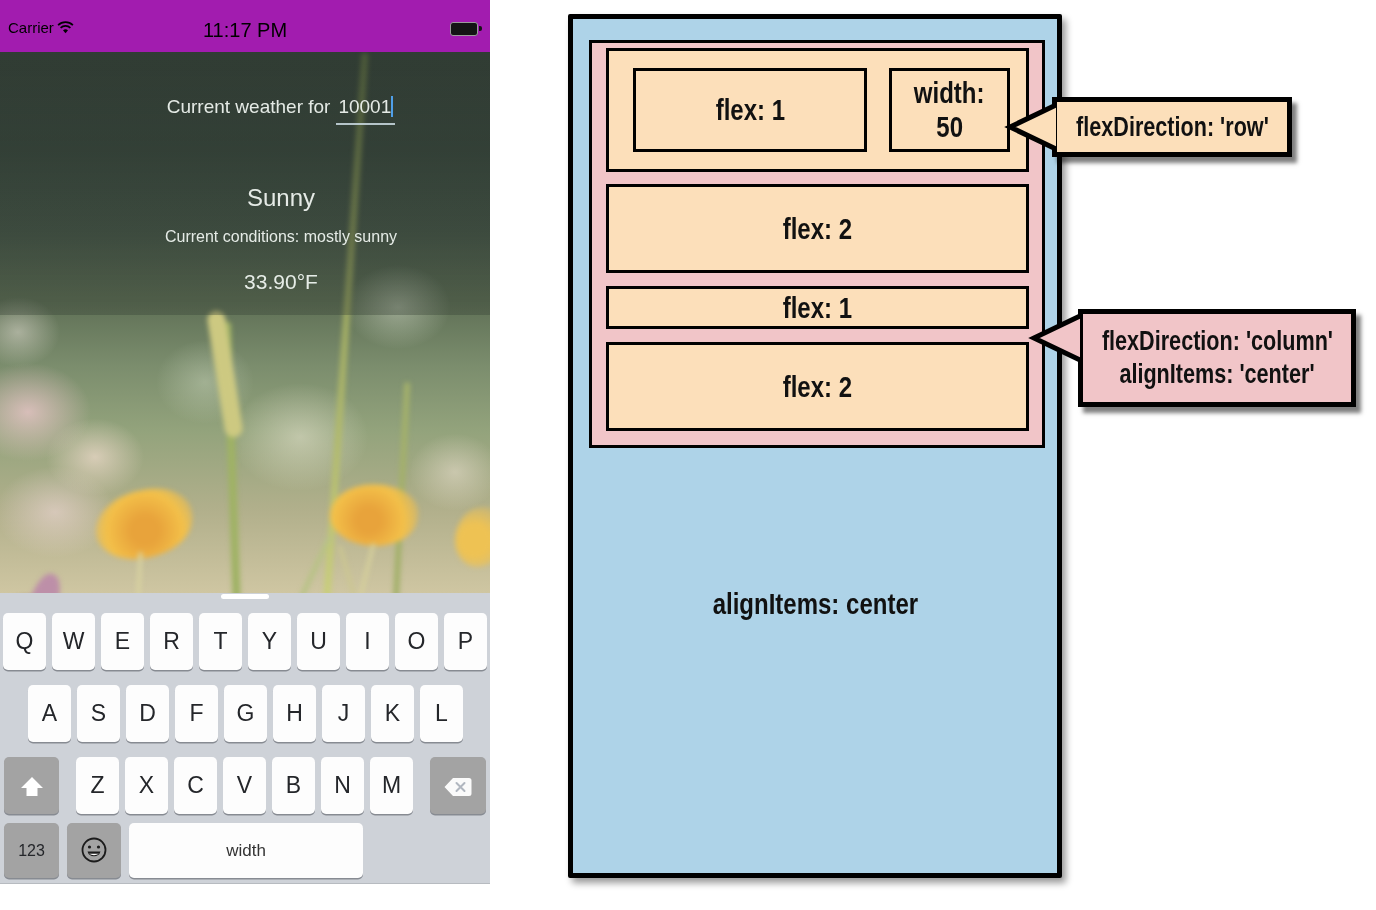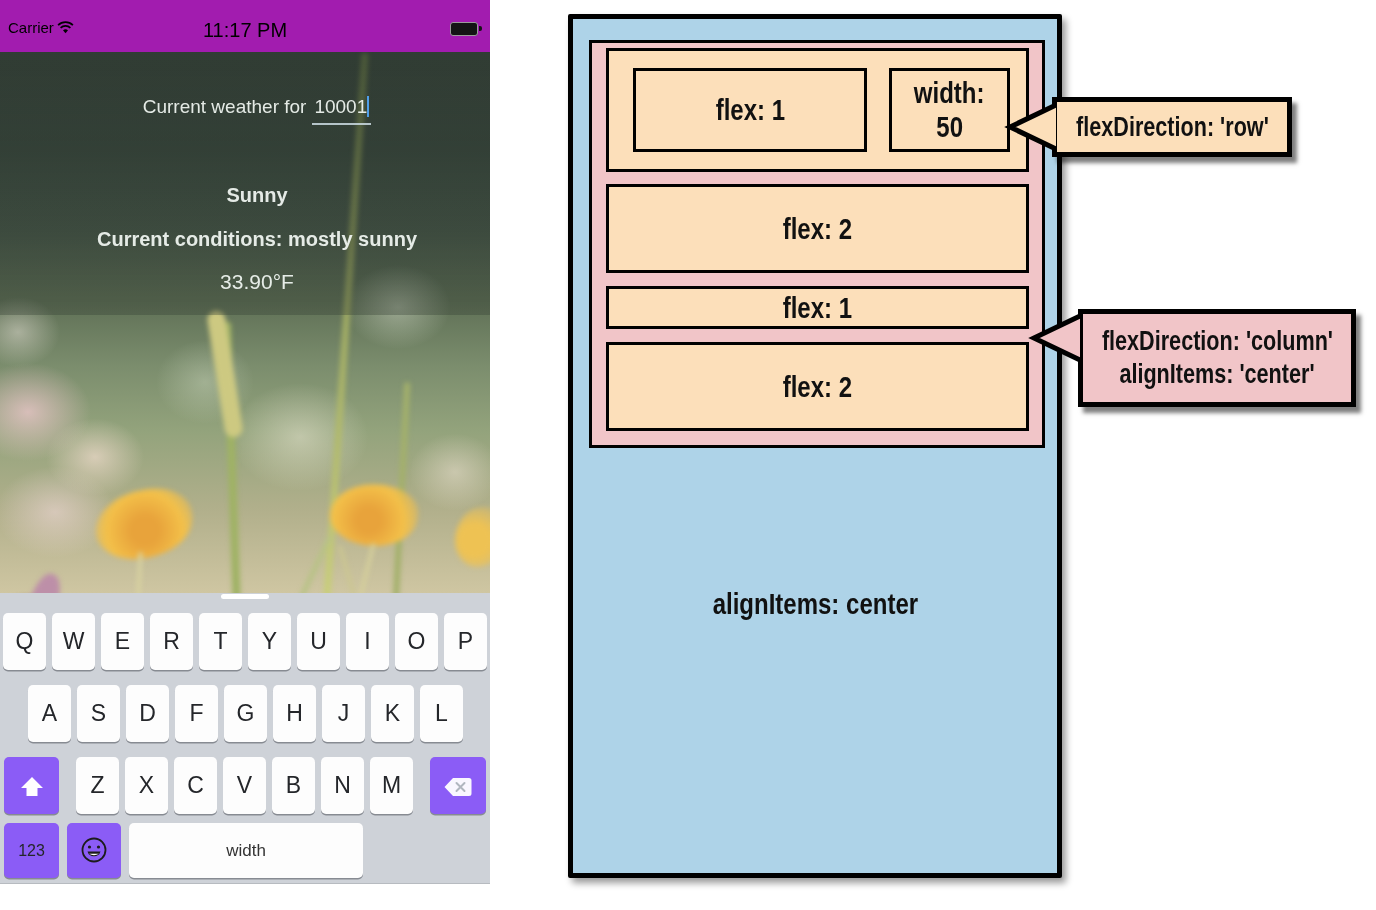--- a/index.html
+++ b/index.html
@@ -25,34 +25,34 @@
       radial-gradient(75px 60px at 398px 255px, rgba(235,240,224,.42), rgba(235,240,224,0) 70%),
       radial-gradient(95px 75px at 300px 385px, rgba(246,240,224,.45), rgba(246,240,224,0) 72%),
       radial-gradient(70px 60px at 205px 330px, rgba(222,231,209,.35), rgba(222,231,209,0) 70%),
       radial-gradient(65px 55px at 455px 420px, rgba(240,228,214,.5), rgba(240,228,214,0) 70%),
       linear-gradient(180deg,#414e43 0%,#3e4d42 18%,#49594b 33%,#5f7056 46%,#7b8d6d 58%,#93a37c 70%,#b2b08c 85%,#cfc6a2 100%);}
   #flora{left:0;top:0;width:490px;height:541px;filter:blur(2.5px);}
   .stem{border-radius:3px;}
   .flower{border-radius:58% 42% 55% 45%;}
   #photo-shade{left:0;top:0;width:490px;height:263px;
     background:linear-gradient(180deg,rgba(34,44,38,.52),rgba(48,58,48,.33));}
-  .wtext{left:12px;width:490px;text-align:center;color:rgba(242,247,243,.93);}
+  .wtext{left:0;width:490px;text-align:center;color:rgba(242,247,243,.93);padding-left:36px;}
   #w-prompt{top:44px;font-size:19px;font-weight:300;}
   #w-zip{display:inline-block;margin-left:6px;padding:0 2px 5px 2px;border-bottom:2px solid rgba(205,220,228,.85);}
   #w-cursor{display:inline-block;width:2px;height:21px;background:#4f9fe8;vertical-align:-4px;}
-  #w-sunny{top:132px;font-size:20px;font-weight:700;}
-  #w-cond{top:176px;font-size:20px;font-weight:700;}
+  #w-sunny{top:132px;font-size:24px;font-weight:400;}
+  #w-cond{top:176px;font-size:16px;font-weight:400;}
   #w-temp{top:218px;font-size:21px;font-weight:300;}
 
   
   #keyboard{left:0;top:593px;width:490px;height:290px;background:#ced2d8;border-bottom:1px solid #b7bbc0;}
   #kb-handle{left:221px;top:1px;width:48px;height:5px;background:#fff;border-radius:3px;}
   .key{position:absolute;height:57px;background:#fdfdfd;border-radius:5px;
        box-shadow:0 1.5px 0 #878b92;color:#24262a;font-size:23px;text-align:center;line-height:57px;}
-  .skey{background:#8b5cf6;}
+  .skey{background:#a3a3a3;}
   #key-123{left:4px;top:230px;width:55px;height:55px;font-size:16px;line-height:55px;}
   #key-emoji{left:67px;top:230px;width:54px;height:55px;line-height:50px;}
   #key-space{left:129px;top:230px;width:234px;height:55px;font-size:17px;line-height:55px;color:#333;}
   #key-go{left:371px;top:230px;width:115px;height:55px;background:#1377f2;color:#fff;font-size:20px;line-height:55px;}
   #key-shift{left:4px;top:164px;width:55px;}
   #key-bksp{left:430px;top:164px;width:56px;}
   .key svg{vertical-align:middle;}
 
   
   .blk{box-sizing:border-box;border:3px solid #000;}

